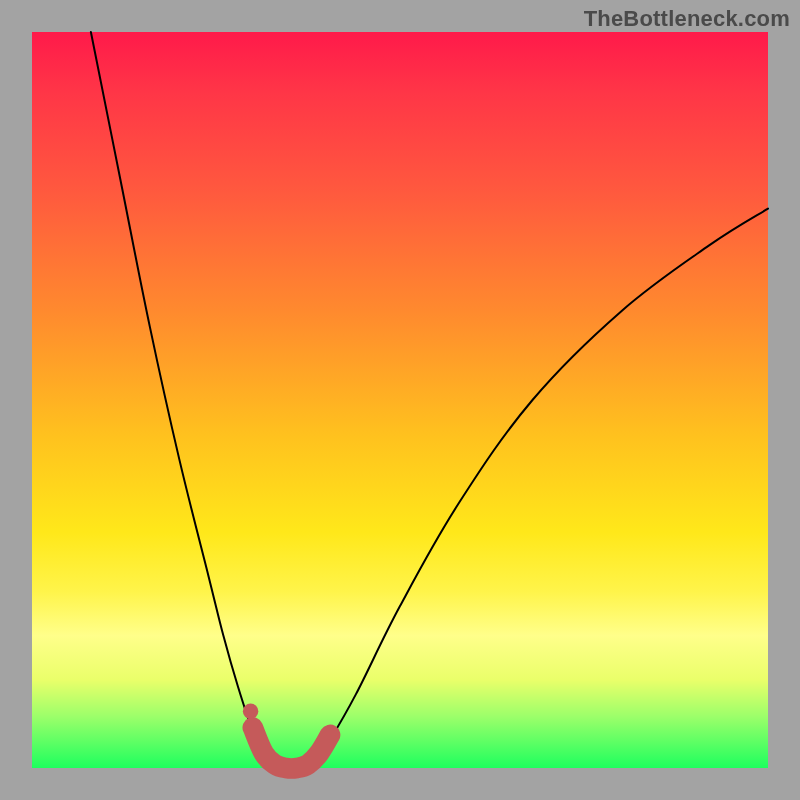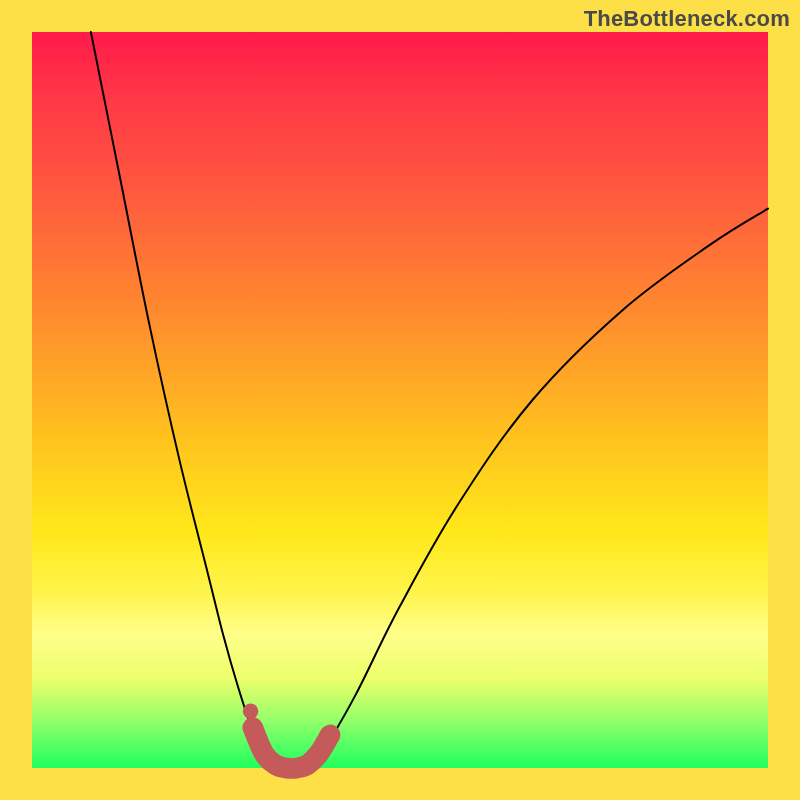--- a/index.html
+++ b/index.html
@@ -10,21 +10,21 @@
     background: #000;
     overflow: hidden;
     font-family: Arial, Helvetica, sans-serif;
   }
   .frame {
     position: absolute;
     left: 0;
     top: 0;
     width: 800px;
     height: 800px;
-    background: #fde047;
+    background: #a3a3a3;
   }
   .plot-area {
     position: absolute;
     left: 32px;
     top: 32px;
     width: 736px;
     height: 736px;
     background: linear-gradient(
       to bottom,
       #ff1a4a 0%,

